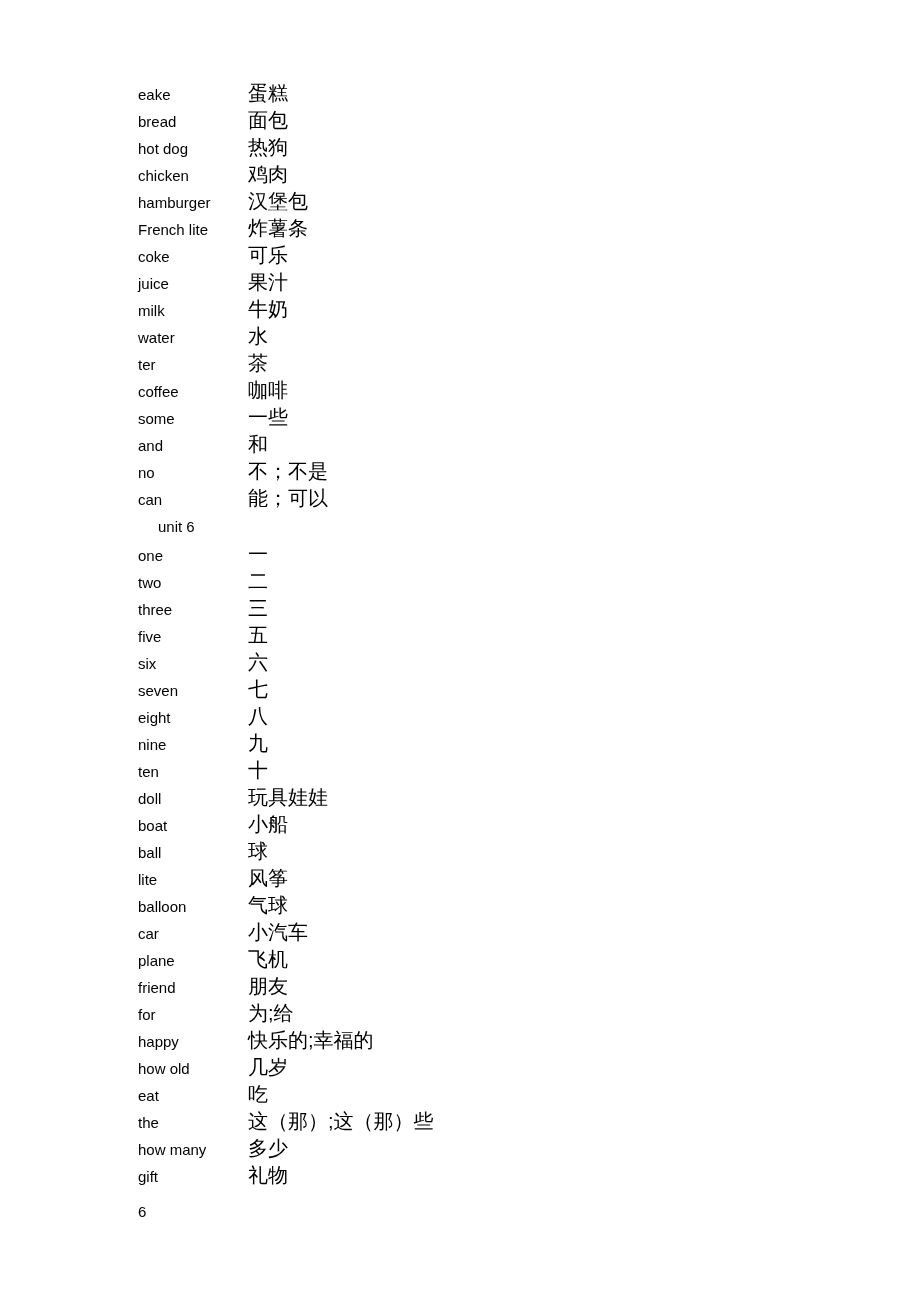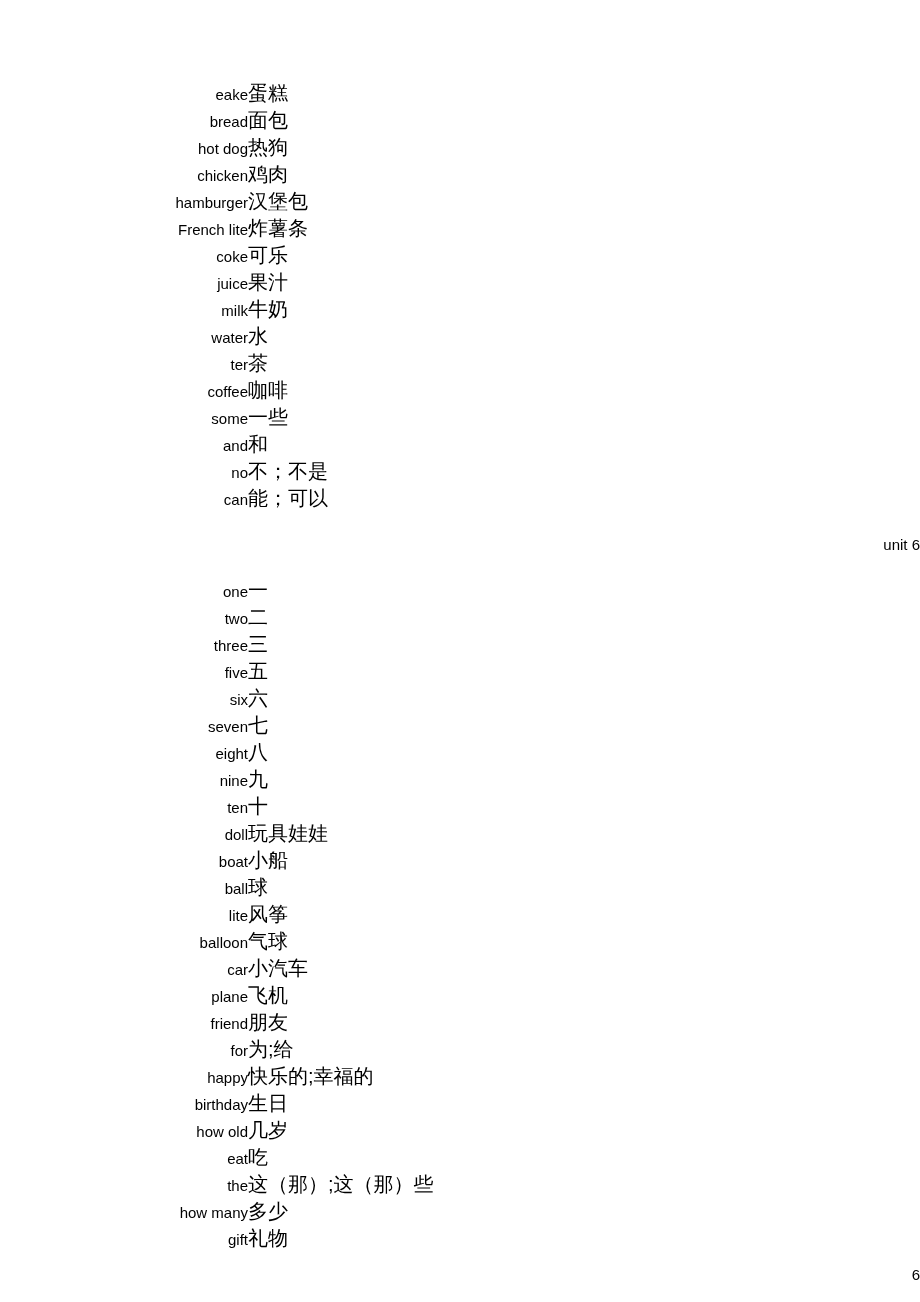--- a/index.html
+++ b/index.html
@@ -15,42 +15,41 @@
       font-family: Arial, sans-serif;
       font-size: 15px;
       color: #000000;
       padding: 80px 0 80px 138px;
     }
 
     .vocab-list {
       display: flex;
       flex-direction: column;
       gap: 6px;
-      text-align: right;
     }
 
     .vocab-row {
       display: flex;
       flex-direction: row;
       align-items: baseline;
     }
 
     .english {
       min-width: 110px;
       font-size: 15px;
     }
 
     .chinese {
       font-size: 20px;
     }
 
     .section-header {
       font-size: 15px;
       padding-left: 20px;
-      margin: 18px 0;
+      margin: 0 0;
     }
 
     .page-number {
       font-size: 15px;
       margin-top: 8px;
     }
   </style>
 </head>
 <body>
 
@@ -196,24 +195,20 @@
       </div>
       <div class="vocab-row">
         <span class="english">for</span>
         <span class="chinese">为;给</span>
       </div>
       <div class="vocab-row">
         <span class="english">happy</span>
         <span class="chinese">快乐的;幸福的</span>
       </div>
       <div class="vocab-row">
-        <span class="english">birthday</span>
-        <span class="chinese">生日</span>
-      </div>
-      <div class="vocab-row">
         <span class="english">how old</span>
         <span class="chinese">几岁</span>
       </div>
       <div class="vocab-row">
         <span class="english">eat</span>
         <span class="chinese">吃</span>
       </div>
       <div class="vocab-row">
         <span class="english">the</span>
         <span class="chinese">这（那）;这（那）些</span>

